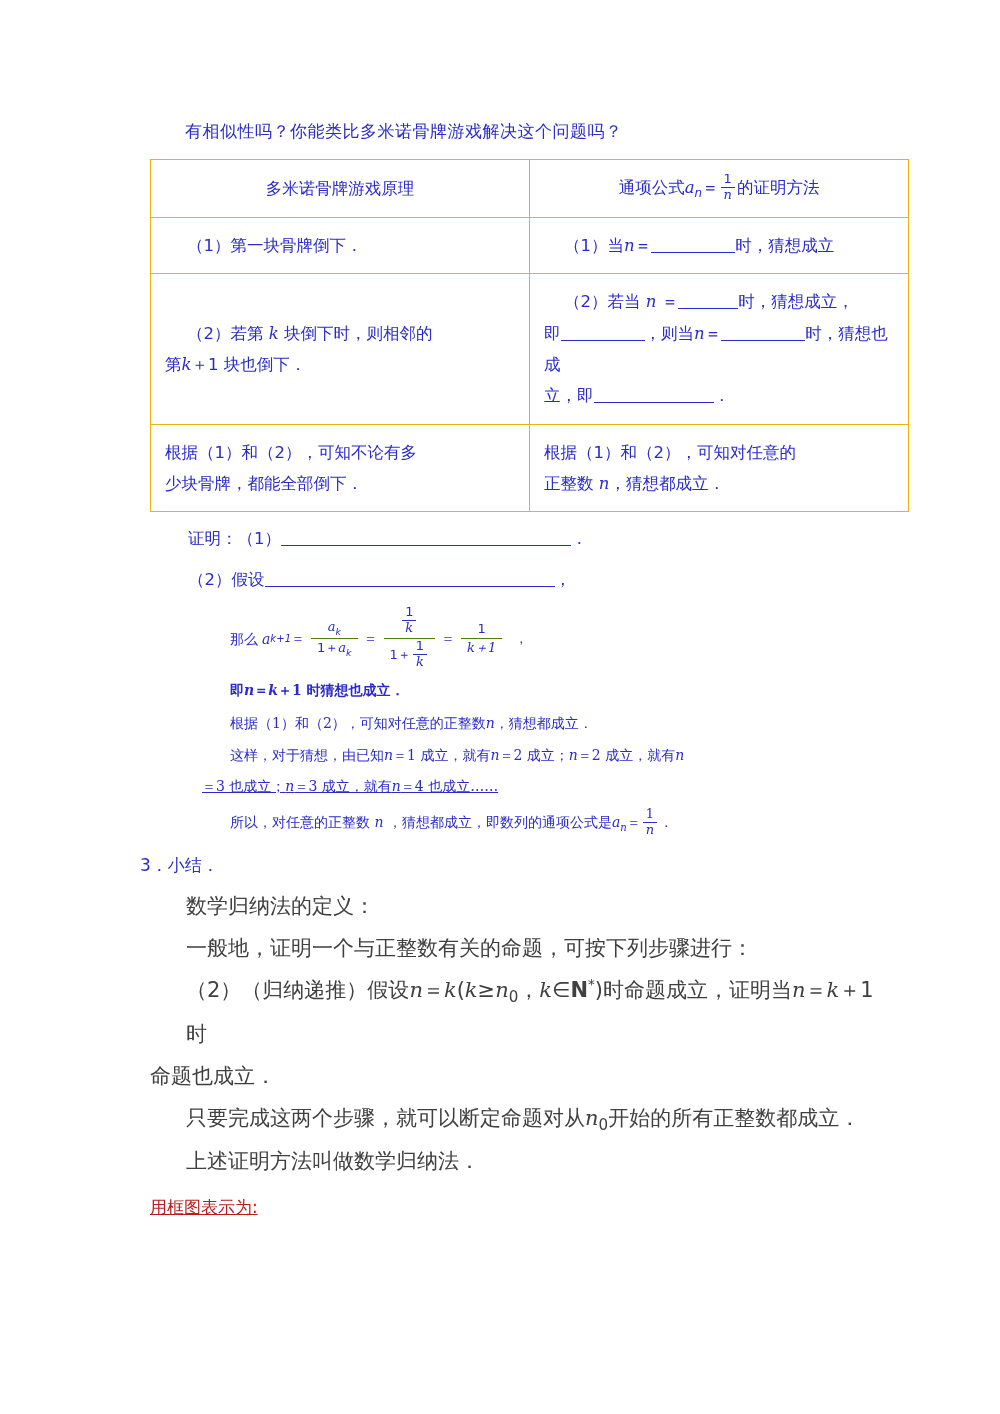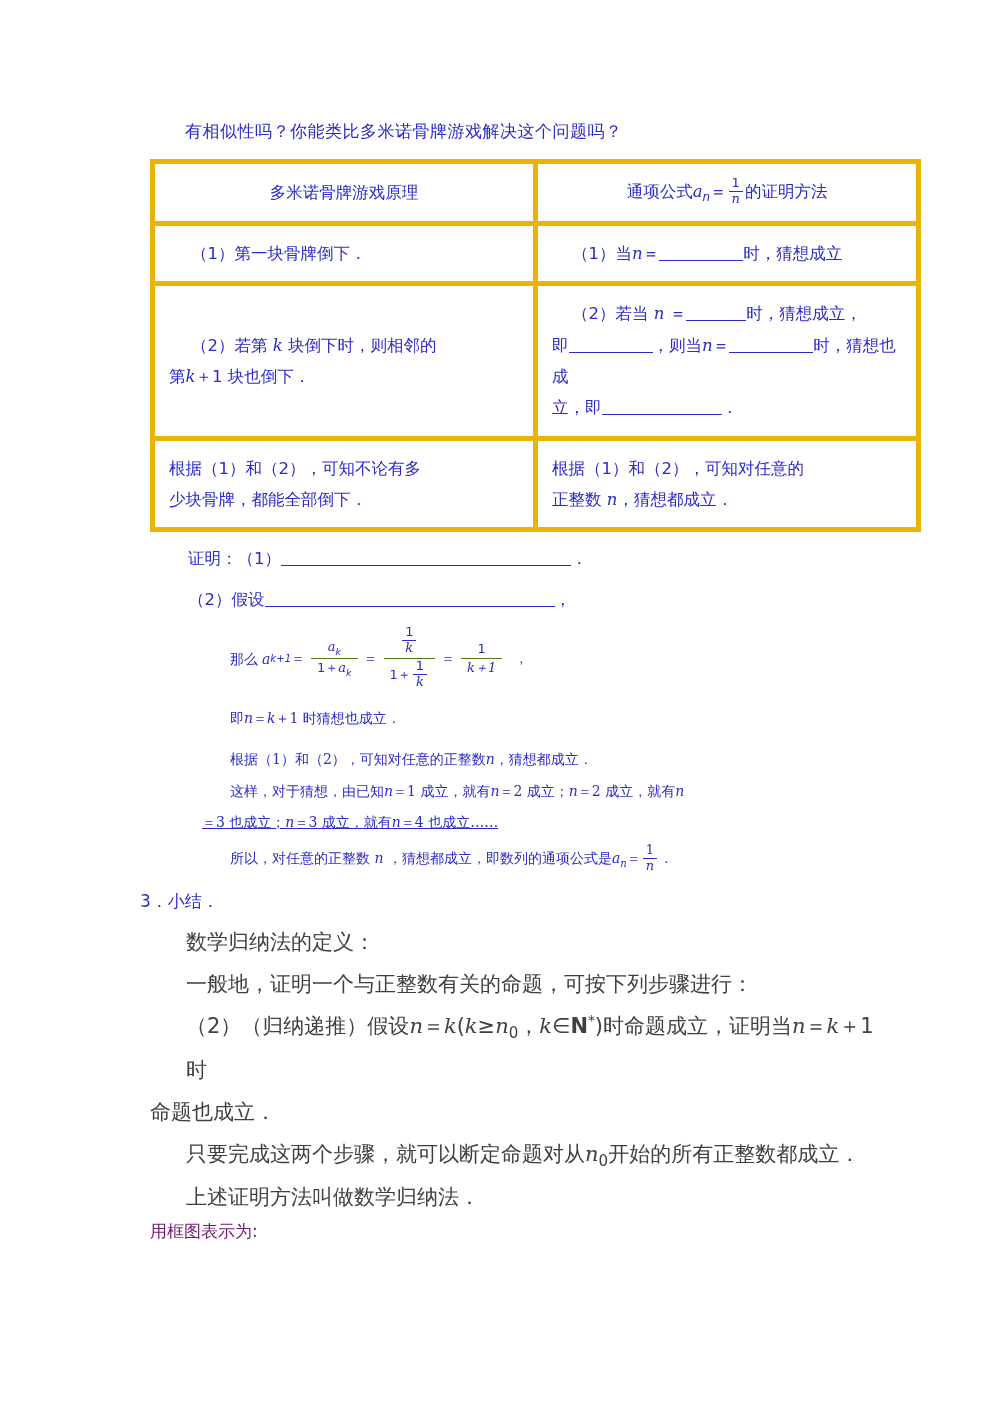--- a/index.html
+++ b/index.html
@@ -28,21 +28,21 @@
     letter-spacing: 0.5px;
   }
 
   table.main {
     width: 700px;
     margin-left: 0;
     border-collapse: collapse;
     table-layout: fixed;
   }
   table.main td {
-    border: 5px solid #eab308;
+    border: 1px solid #eab308;
     color: #2b2bc8;
     font-size: 16.5px;
     line-height: 1.9;
     padding: 12px 14px;
     vertical-align: middle;
   }
   td.col-l { width: 350px; }
   td.col-r { width: 350px; }
   .centered { text-align: center; }
 
@@ -112,22 +112,23 @@
   .body-line {
     font-size: 21px;
     color: #404040;
     line-height: 2.0;
     margin: 0;
   }
   .ind-a { padding-left: 36px; }
   .ind-b { padding-left: 36px; }
   .footer-line {
     font-size: 17px;
-    color: #701a75;
-    margin-top: 2px;
+    color: #b91c1c;
+    margin-top: 14px;
+    text-decoration: underline;
   }
   sup.star { font-size: 0.65em; vertical-align: super; }
 </style>
 </head>
 <body>
 
 <div class="page">
 
   <p class="lead-line">有相似性吗？你能类比多米诺骨牌游戏解决这个问题吗？</p>
 
@@ -206,21 +207,21 @@
         </span>
       </span>
       <span>＝</span>
       <span class="bigfrac">
         <span class="n">1</span>
         <span class="d ital">k＋1</span>
       </span>
       <span style="margin-left:6px;">，</span>
     </div>
 
-    <p class="small-serif" style="padding-left:80px; margin:12px 0;">
+    <p class="small-serif" style="padding-left:80px; margin:4px 0;font-weight:bold;">
       <span>即</span><span class="ital">n</span><span>＝</span><span class="ital">k</span><span>＋1 时猜想也成立．</span>
     </p>
     <p class="small-serif" style="padding-left:80px; margin:2px 0;">
       <span>根据（1）和（2），可知对任意的正整数</span><span class="ital">n</span><span>，猜想都成立．</span>
     </p>
     <p class="small-serif" style="padding-left:80px; margin:2px 0;">
       <span>这样，对于猜想，由已知</span><span class="ital">n</span><span>＝1 成立，就有</span><span class="ital">n</span><span>＝2 成立；</span><span class="ital">n</span><span>＝2 成立，就有</span><span class="ital">n</span>
     </p>
     <p class="small-serif" style="padding-left:52px; margin:2px 0;text-decoration:underline;">
       <span>＝3 也成立；</span><span class="ital">n</span><span>＝3 成立，就有</span><span class="ital">n</span><span>＝4 也成立……</span>

